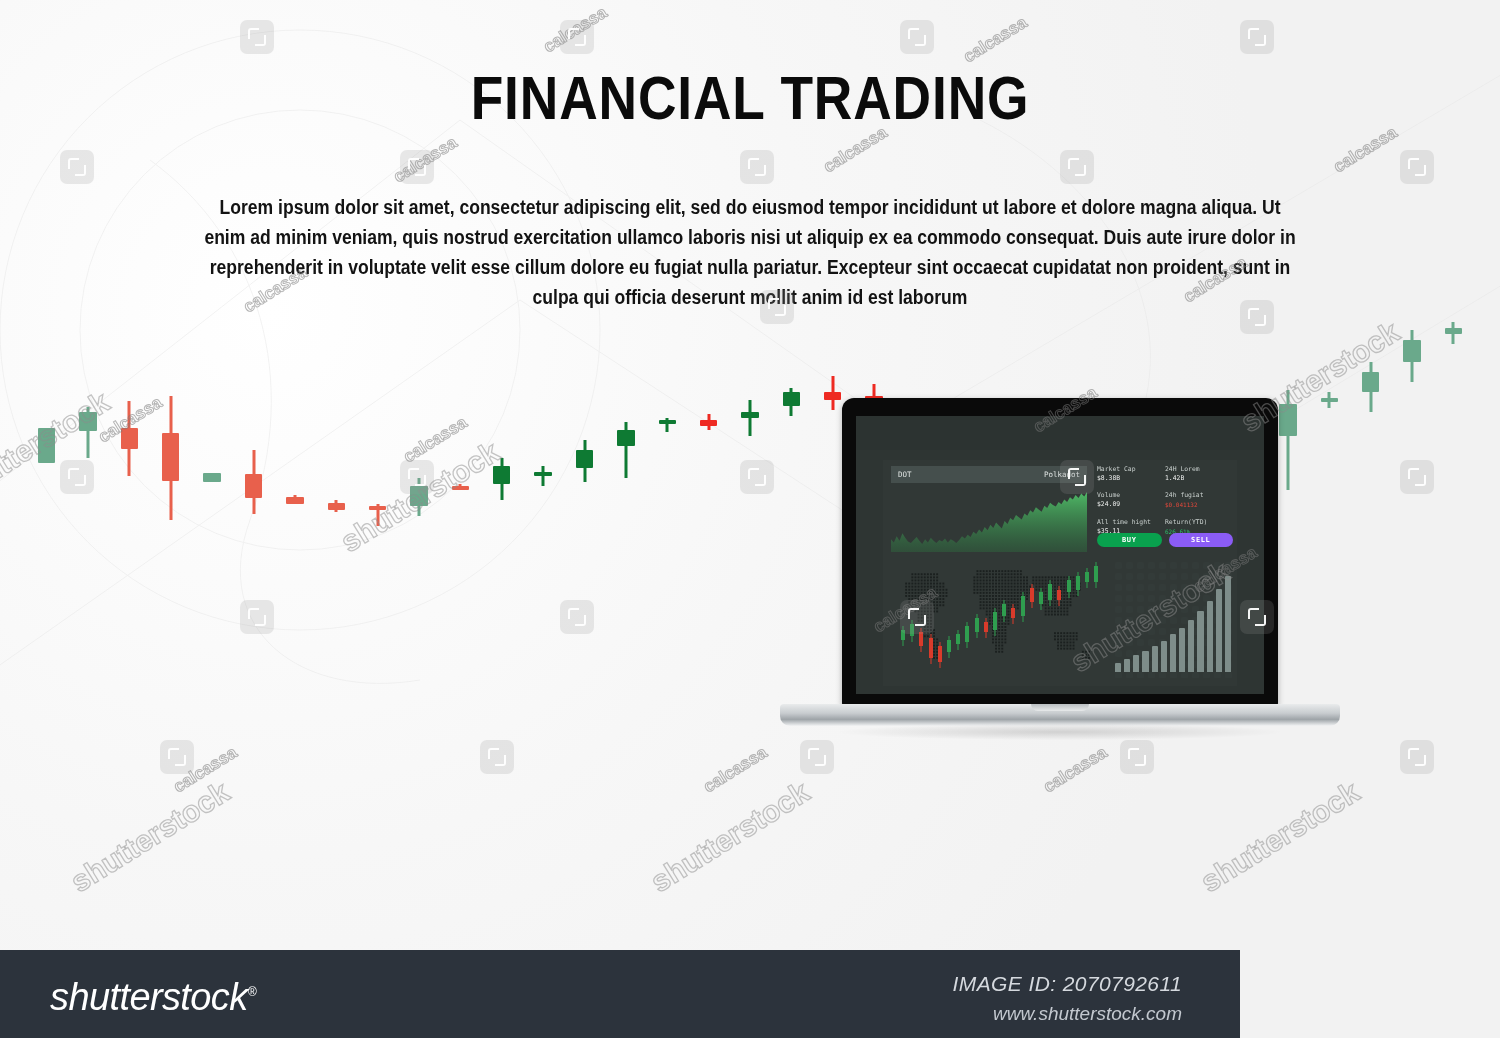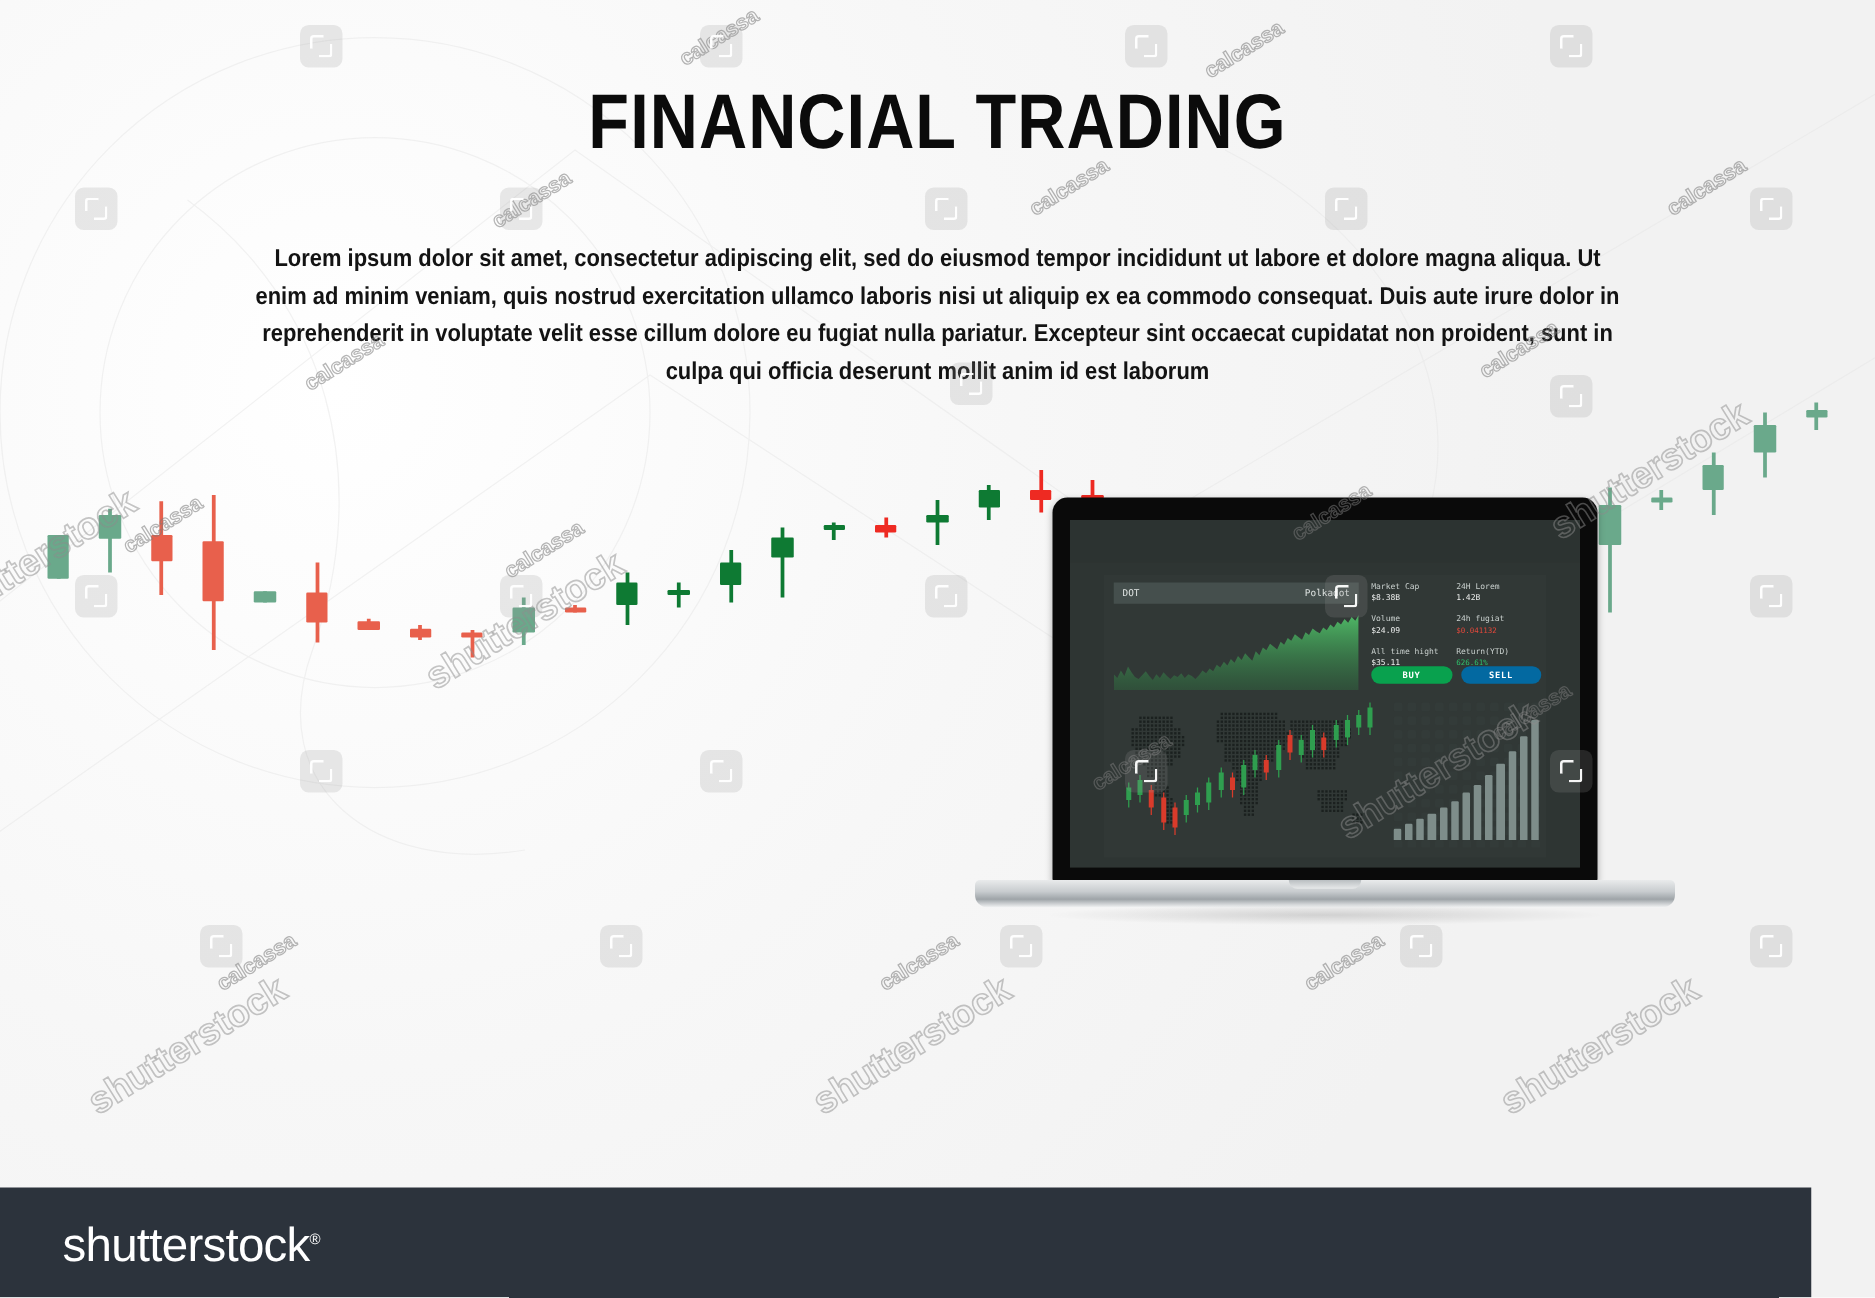--- a/index.html
+++ b/index.html
@@ -75,21 +75,21 @@
   .stat .v.dn{color:#e2483b;}
   .stat .v.up{color:#2fbf6b;}
   .tri{font-size:6px;}
 
   .btnrow{position:absolute;left:214px;top:73px;width:136px;display:flex;gap:7px;}
   .btn{
     flex:1;height:14px;border-radius:7px;display:flex;align-items:center;justify-content:center;
     color:#fff;font-family:"DejaVu Sans Mono", monospace;font-size:7px;font-weight:700;letter-spacing:.6px;
   }
   .btn.buy{background:#09a14e;}
-  .btn.sell{background:#0369a1;}
+  .btn.sell{background:#8b5cf6;}
 
   
   .area{position:absolute;left:8px;top:30px;width:196px;height:62px;overflow:hidden;}
 
   
   .mapwrap{position:absolute;left:8px;top:94px;width:216px;height:126px;overflow:hidden;}
   .mapdots{position:absolute;inset:0;}
   .mapcdl{position:absolute;}
   .mapcdl i{position:absolute;left:50%;transform:translateX(-50%);width:1px;}
   .mapcdl b{position:absolute;left:0;width:100%;}
@@ -131,21 +131,21 @@
     position:absolute;width:34px;height:34px;border-radius:7px;background:rgba(150,150,150,.2);
   }
   .wm-tile:before,.wm-tile:after{
     content:"";position:absolute;width:9px;height:9px;border:2.5px solid rgba(255,255,255,.95);
   }
   .wm-tile:before{left:8px;top:8px;border-right:none;border-bottom:none;border-radius:3px 0 0 0;}
   .wm-tile:after{right:8px;bottom:8px;border-left:none;border-top:none;border-radius:0 0 3px 0;}
 
   
   #footer{
-    position:absolute;left:0;bottom:0;width:1449px;height:88px;background:#2c333c;
+    position:absolute;left:0;bottom:0;width:1240px;height:88px;background:#2c333c;font-style:italic;
   }
   .ss-logo{
     position:absolute;left:50px;top:26px;color:#fff;
     font-family:"Liberation Sans", sans-serif;font-size:38px;font-weight:400;letter-spacing:-.6px;
   }
   .ss-logo sup{font-size:12px;vertical-align:super;}
   .f-right{position:absolute;right:58px;top:22px;text-align:right;color:#d5d9de;}
   .f-right .id{font-size:21px;letter-spacing:.4px;}
   .f-right .url{font-size:19px;margin-top:7px;color:#c3c8cf;}
 </style>
@@ -1355,15 +1355,19 @@
       <div class="wm-tile" style="left: 1120px; top: 740px;"></div>
       <div class="wm-tile" style="left: 1400px; top: 740px;"></div>
       <div class="wm-tile" style="left: 1240px; top: 300px;"></div>
       <div class="wm-tile" style="left: 760px; top: 290px;"></div>
     </div>
 
   <div id="footer">
     <div class="ss-logo">
       <span>shutterstock</span><sup>®</sup>
     </div>
+    <div class="f-right">
+      <div class="id">IMAGE ID: 2070792611</div>
+      <div class="url">www.shutterstock.com</div>
+    </div>
   </div>
 
 </div>
 
 </body></html>

